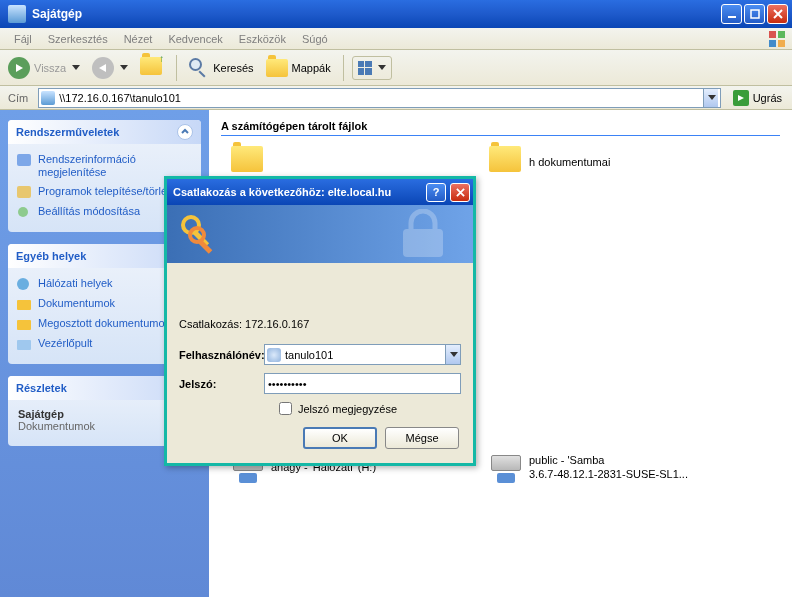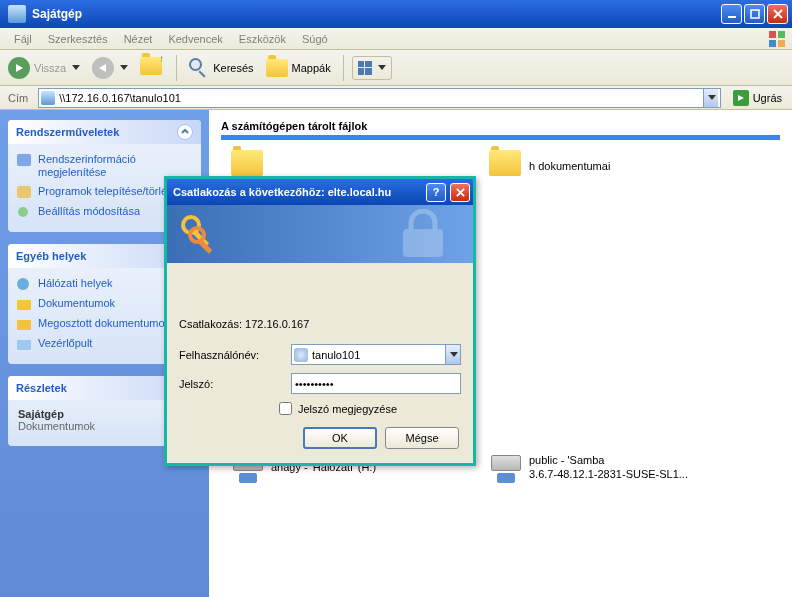--- a/index.html
+++ b/index.html
@@ -59,21 +59,21 @@
   .panel .head .expand { width:16px; height:16px; border-radius:8px; border:1px solid #a9c2e8; display:flex; align-items:center; justify-content:center; background:#fff;}
   .panel .head .expand svg { width:8px; height:8px; fill:none; stroke:#4b7ab5; stroke-width:2;}
   .panel .items { padding:6px 8px 10px 8px;}
   .panel .item { display:flex; align-items:flex-start; gap:6px; color:#215dc6; padding:3px 0; line-height:1.2;}
   .panel .item .smic { width:16px; height:14px; flex-shrink:0;}
   .panel .details { padding:8px 10px 14px 10px;}
   .panel .details .t1 { font-weight:700; color:#333;}
   .panel .details .t2 { color:#666;}
 
   .main { flex:1; background:#fff; padding:8px 12px; position:relative;}
-  .main .hdr { font-weight:700; padding:2px 0 3px 0; border-bottom:5px solid #3b82f6; margin-bottom:10px;}
+  .main .hdr { font-weight:700; padding:2px 0 3px 0; border-bottom:1px solid #3b82f6; margin-bottom:10px;}
   .items-row { display:flex; gap:28px; padding-left:10px;}
   .fitem { display:flex; align-items:center; gap:6px; width:230px;}
   .fitem .bigfolder { width:34px; height:30px; flex-shrink:0;}
   .fitem .txt { padding-top:4px; line-height:1.25;}
 
   .drive-ic { width:34px; height:30px; position:relative; flex-shrink:0;}
   .drive-ic .case{width:30px;height:16px;background:linear-gradient(#e0e0e0,#b8b8b8);border-radius:2px;position:absolute;top:4px;left:2px;border:1px solid #888;}
   .drive-ic .net{position:absolute;bottom:-2px;left:8px;width:18px;height:10px;background:#5a8fd6;border-radius:2px;}
 
   
@@ -81,21 +81,21 @@
   .dialog .dtitle { height:26px; background:linear-gradient(to bottom,#2a6de0 0%,#0a46b5 100%); display:flex; align-items:center; color:#fff; padding:0 3px 0 6px; gap:4px;}
   .dialog .dtitle .t { font-weight:700; font-size:11px; flex:1;}
   .dialog .dtitle .hbtn { width:20px; height:19px; border-radius:3px; display:flex; align-items:center; justify-content:center; color:#fff; font-weight:700;}
   .dialog .dtitle .help { background:linear-gradient(#4b8df2,#235cc7); border:1px solid #fff;}
   .dialog .dtitle .xcls { background:linear-gradient(#ed7161,#c72b0e); border:1px solid #fff;}
   .dialog .banner { height:58px; background:linear-gradient(to right,#3b6fb5,#6fa3e8); position:relative; overflow:hidden;}
   .dialog .banner .keys { position:absolute; left:10px; top:6px; width:44px; height:44px;}
   .dialog .banner .bgic { position:absolute; right:20px; top:4px; width:60px; height:50px; opacity:0.25;}
   .dialog .body { padding:14px 12px 10px 12px;}
   .dialog .row { display:flex; align-items:center; margin-bottom:8px;}
-  .dialog .row .lab { width:112px;}
+  .dialog .row .lab { width:85px;font-weight:bold;}
   .dialog .row .ctl { flex:1;}
   .dialog input[type=text], .dialog input[type=password] {
     width:100%; height:21px; border:1px solid #7f9db9; padding:0 3px; font-size:11px; background:#fff;
   }
   .userfield { position:relative; height:21px; border:1px solid #7f9db9; background:#fff; display:flex; align-items:center; padding:0 2px; gap:4px;}
   .userfield .uic { width:14px; height:14px; background:radial-gradient(circle,#dbe9fa,#8fb2dd); border-radius:3px;}
   .userfield .dd { width:15px; height:19px; background:linear-gradient(#e4eefd,#b0c8ef); border-left:1px solid #7f9db9; display:flex; align-items:center; justify-content:center; position:absolute; right:0; top:0;}
   .dialog .chkrow { display:flex; align-items:center; gap:6px; margin:4px 0 4px 100px;}
   .dialog .chkrow input { width:13px; height:13px;}
   .dialog .btns { display:flex; justify-content:flex-end; gap:8px; padding:8px 2px 4px 2px; }

